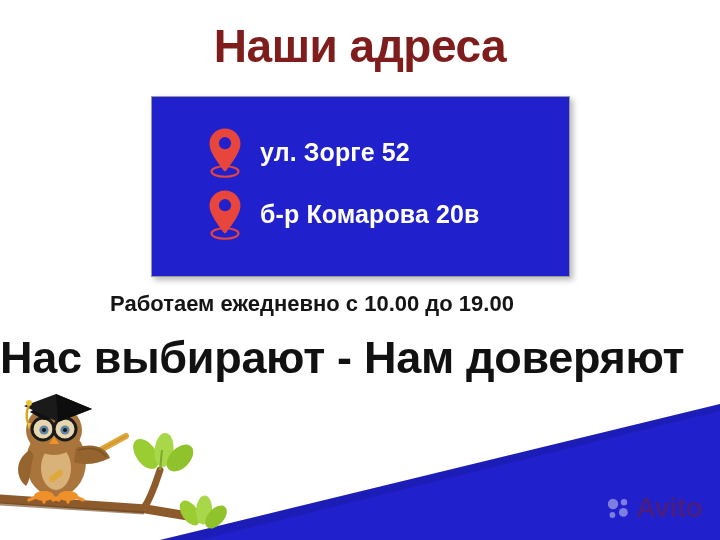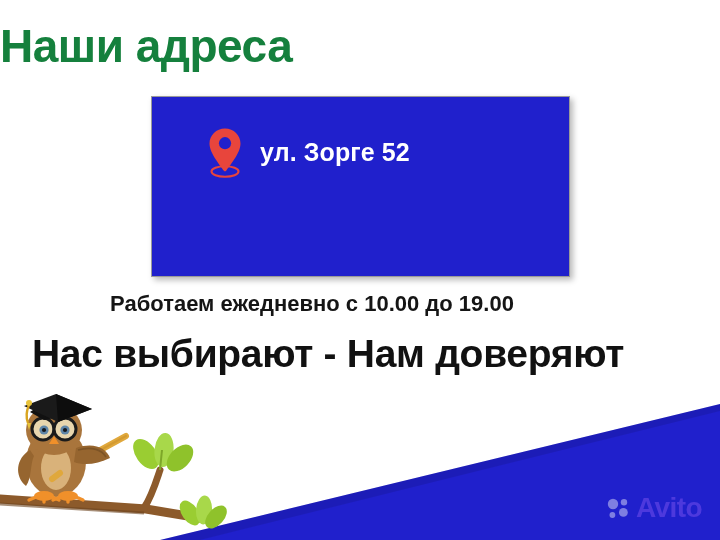--- a/index.html
+++ b/index.html
@@ -20,25 +20,25 @@
     background: #ffffff;
     overflow: hidden;
   }
 
   
   .title {
     position: absolute;
     top: 22px;
     left: 0;
     width: 720px;
-    text-align: left;
+    text-align: center;
     font-size: 46px;
     font-weight: 700;
     letter-spacing: -0.5px;
-    color: #15803d;
+    color: #7f1d1d;
     line-height: 1.05;
     white-space: nowrap;
   }
 
   
   .address-card {
     position: absolute;
     left: 151px;
     top: 96px;
     width: 419px;
@@ -86,21 +86,21 @@
     color: #151515;
     white-space: nowrap;
   }
 
   .slogan {
     position: absolute;
     top: 332px;
     left: 0;
     width: 656px;
     text-align: center;
-    font-size: 39px;
+    font-size: 45px;
     font-weight: 700;
     letter-spacing: -0.3px;
     color: #111111;
     white-space: nowrap;
   }
 
   
   .bottom-art {
     position: absolute;
     left: 0;
@@ -116,21 +116,21 @@
     right: 18px;
     bottom: 18px;
     display: flex;
     align-items: center;
     gap: 6px;
     opacity: 0.42;
     pointer-events: none;
   }
   .avito-dots { width: 24px; height: 24px; display: block; }
   .avito-word {
-    color: #8b5cf6;
+    color: #7f1d1d;
     font-size: 28px;
     font-weight: 700;
     letter-spacing: -0.6px;
     line-height: 1;
     text-align: right;
   }
 </style>
 </head>
 <body>
 
@@ -144,20 +144,30 @@
       <span class="pin-wrap">
         <svg viewBox="0 0 42 52" xmlns="http://www.w3.org/2000/svg">
           <ellipse cx="21" cy="45.5" rx="13.5" ry="5.2" fill="none" stroke="#E8453C" stroke-width="2.1"></ellipse>
           <path d="M21 2.5 C12.2 2.5 5.5 9.2 5.5 17.6 C5.5 27.4 16.4 39.5 19.6 44.6 C20.3 45.7 21.7 45.7 22.4 44.6 C25.6 39.5 36.5 27.4 36.5 17.6 C36.5 9.2 29.8 2.5 21 2.5 Z" fill="#E8453C"></path>
           <circle cx="21" cy="17.2" r="6.1" fill="#2020CC"></circle>
         </svg>
       </span>
       <span class="addr-text">ул. Зорге 52</span>
     </div>
 
+    <div class="addr-row">
+      <span class="pin-wrap">
+        <svg viewBox="0 0 42 52" xmlns="http://www.w3.org/2000/svg">
+          <ellipse cx="21" cy="45.5" rx="13.5" ry="5.2" fill="none" stroke="#E8453C" stroke-width="2.1"></ellipse>
+          <path d="M21 2.5 C12.2 2.5 5.5 9.2 5.5 17.6 C5.5 27.4 16.4 39.5 19.6 44.6 C20.3 45.7 21.7 45.7 22.4 44.6 C25.6 39.5 36.5 27.4 36.5 17.6 C36.5 9.2 29.8 2.5 21 2.5 Z" fill="#E8453C"></path>
+          <circle cx="21" cy="17.2" r="6.1" fill="#2020CC"></circle>
+        </svg>
+      </span>
+      <span class="addr-text">б-р Комарова 20в</span>
+    </div>
 
   </div>
 
   <div class="hours">Работаем ежедневно с 10.00 до 19.00</div>
 
   <div class="slogan">Нас выбирают - Нам доверяют</div>
 
   <div class="bottom-art">
     <svg viewBox="0 0 720 162" xmlns="http://www.w3.org/2000/svg">
 

